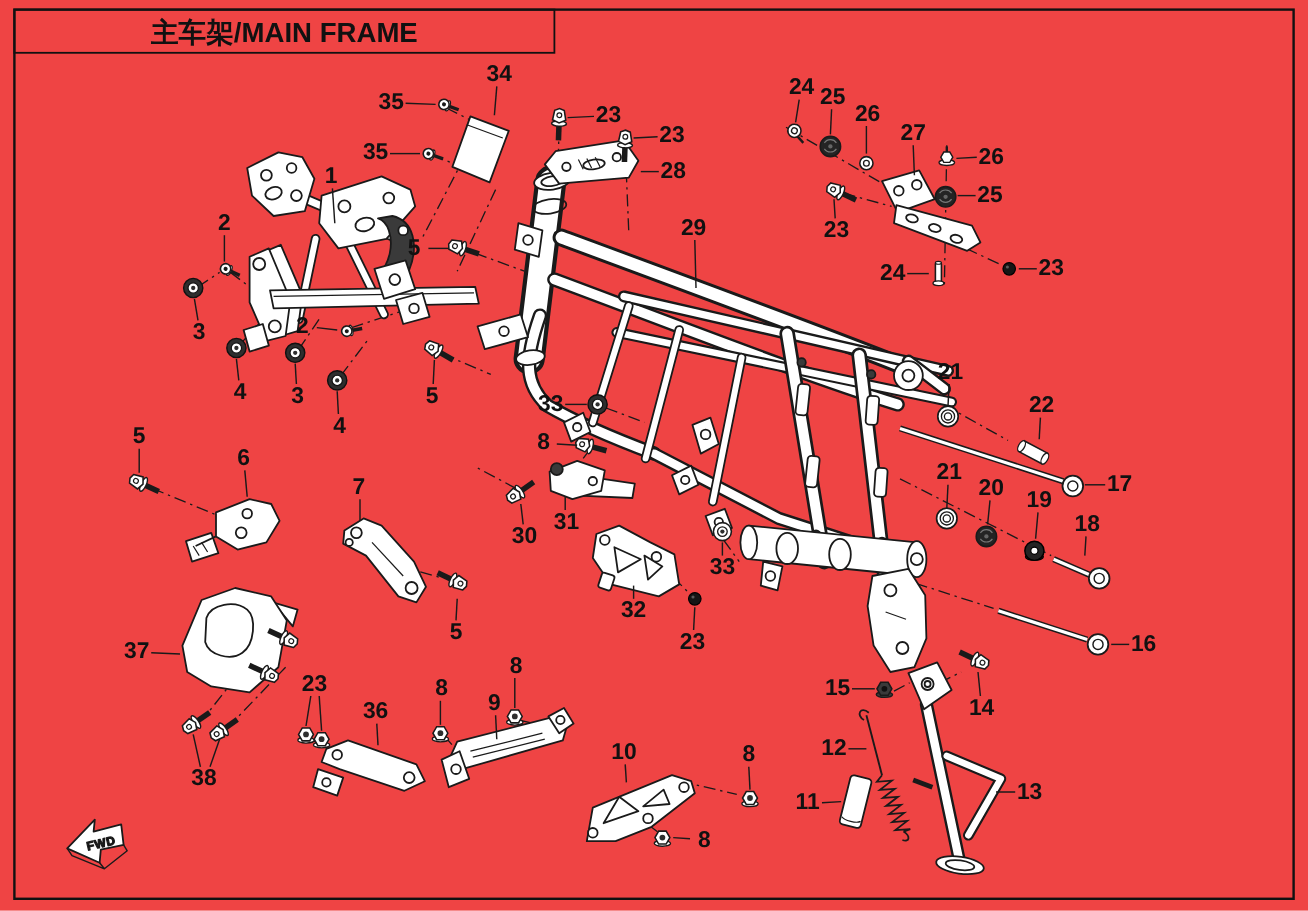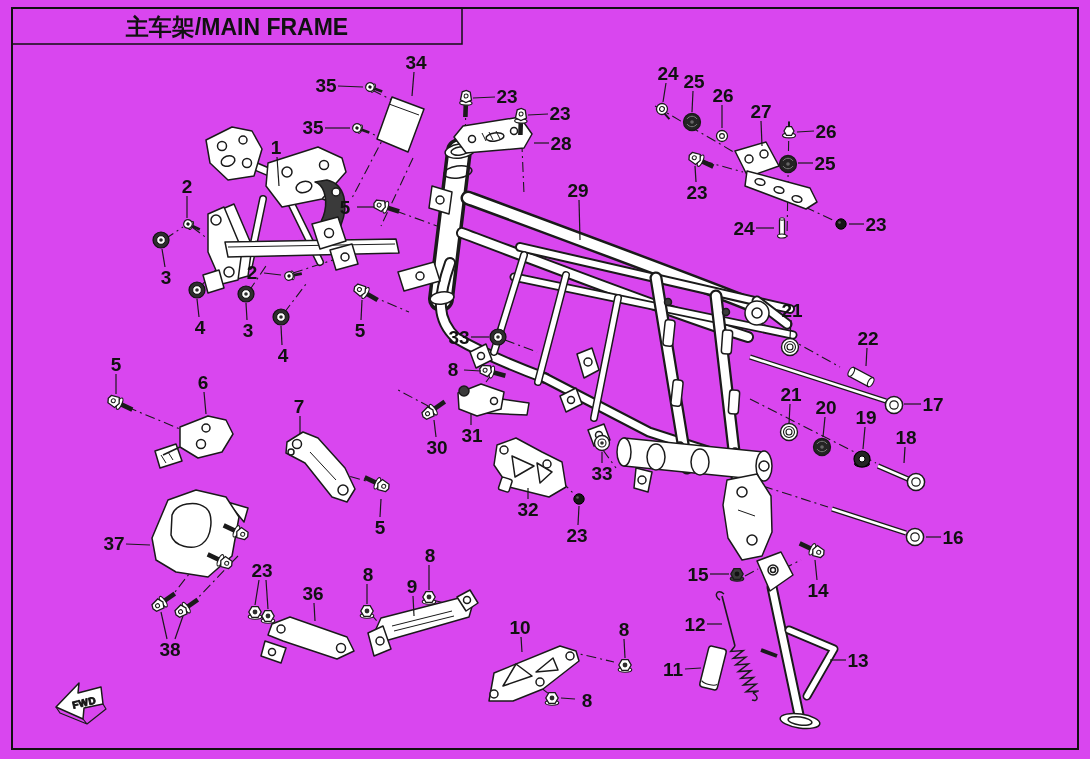--- a/index.html
+++ b/index.html
@@ -1,17 +1,17 @@
 <!DOCTYPE html>
 <html><head>
 <meta charset="utf-8">
 <style>
   html,body{margin:0;padding:0;background:#fff;}
   body{width:1090px;height:759px;font-family:"Liberation Sans",sans-serif;}
-  #page{position:relative;width:1090px;height:759px;background:#d946ef;overflow:hidden;}
+  #page{position:relative;width:1090px;height:759px;background:#ef4444;overflow:hidden;}
   svg{display:block;}
   text{font-family:"Liberation Sans","DejaVu Sans",sans-serif;}
   .callout-label{font-weight:bold;font-size:19px;fill:#111;}
   .title-text{font-weight:bold;font-size:23px;fill:#111;}
   .fwd-text{font-weight:bold;font-size:10px;fill:#111;letter-spacing:.5px;}
 </style>
 </head>
 <body>
 
 <div id="page">

